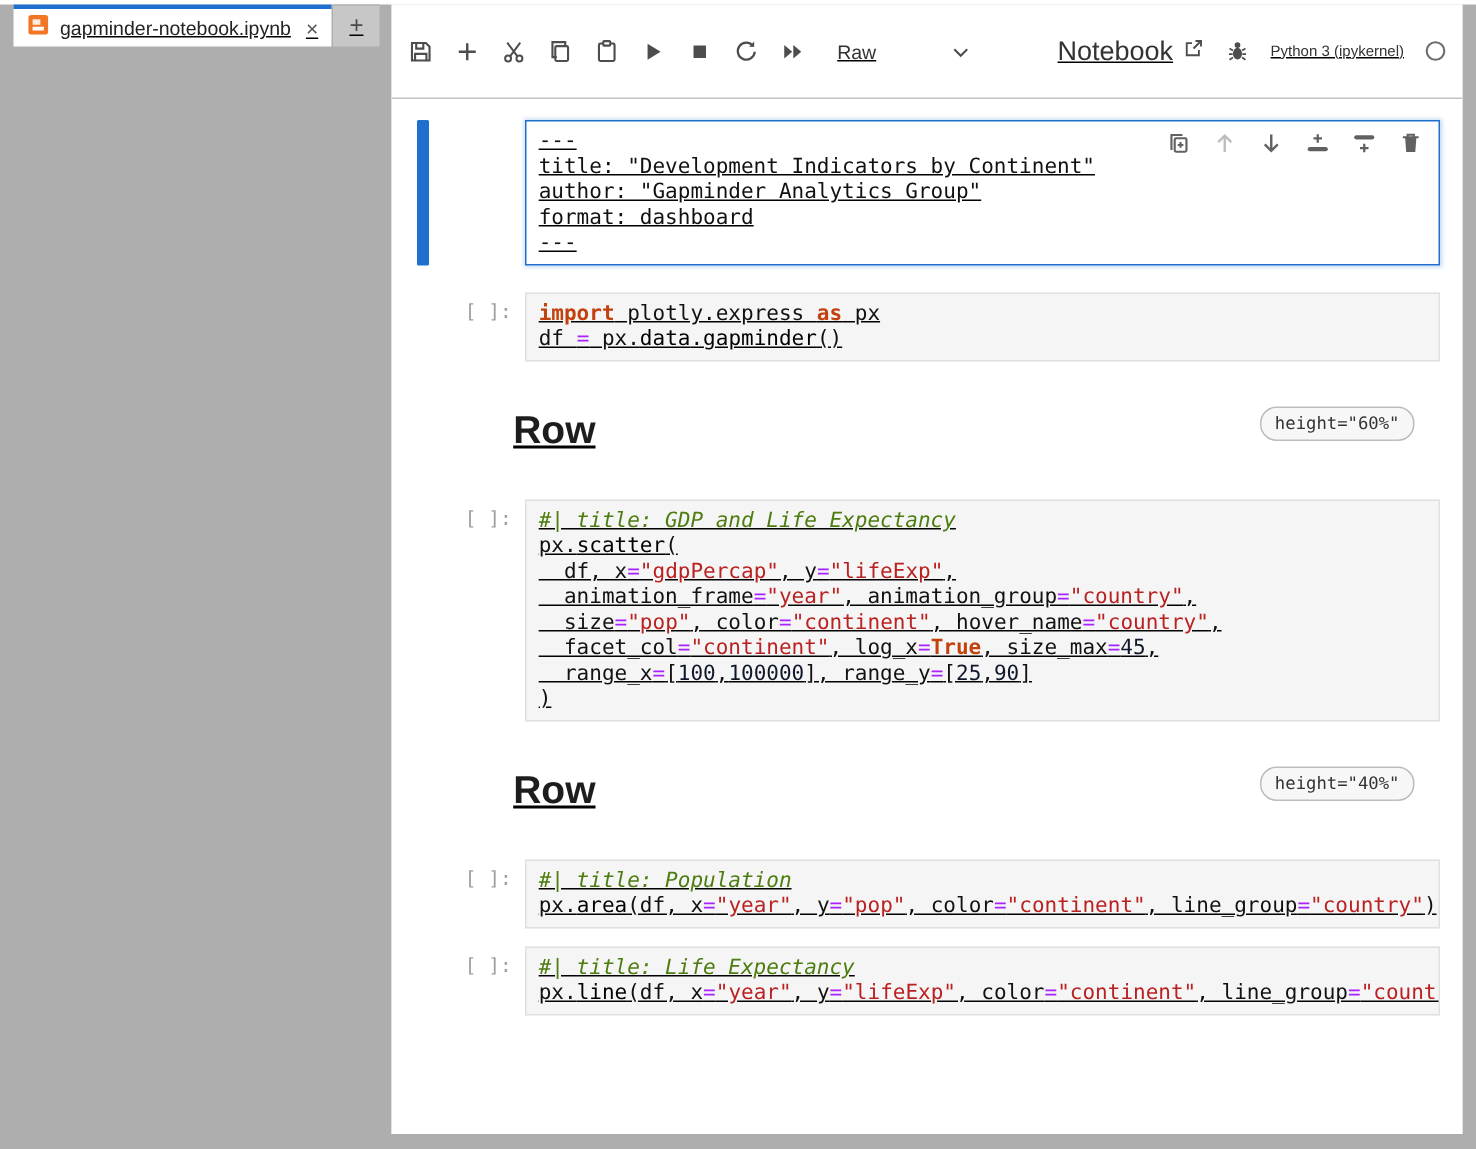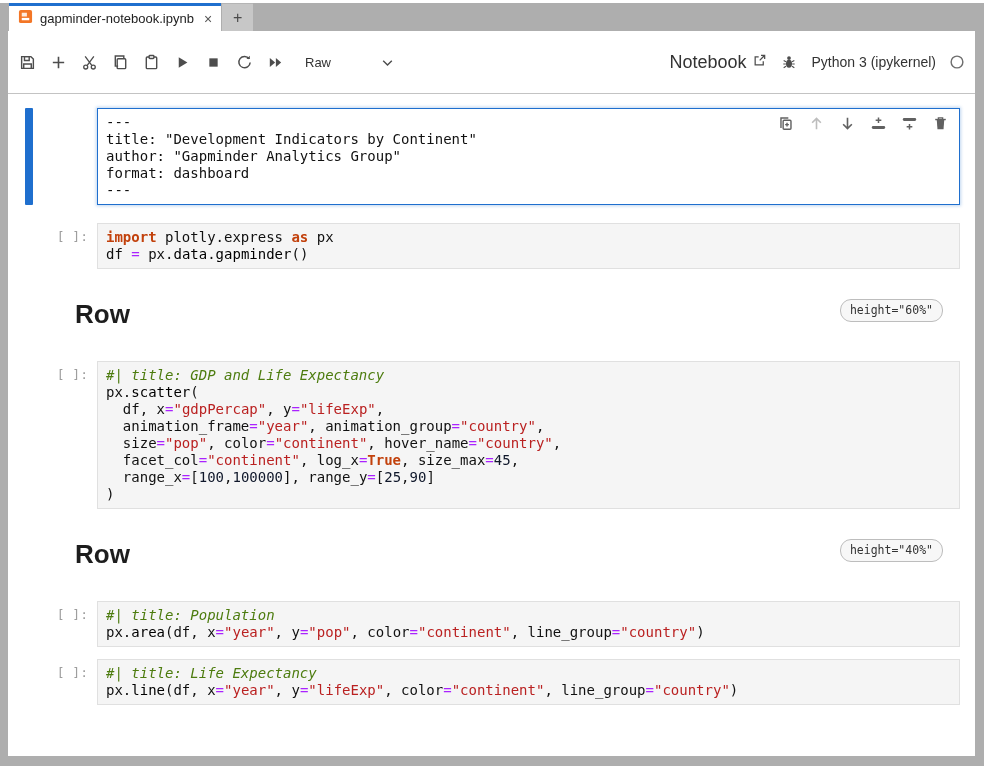--- a/index.html
+++ b/index.html
@@ -1,53 +1,53 @@
 <!DOCTYPE html>
 <html><head>
 <meta charset="utf-8">
 <title>gapminder-notebook.ipynb</title>
 <style>
   html,body{margin:0;padding:0;width:984px;height:766px;overflow:hidden;}
   body{background:#fff;font-family:"Liberation Sans","DejaVu Sans",sans-serif;position:relative;}
-  .chrome{position:absolute;top:3px;left:0;right:0;bottom:0;background:#aeaeae;display:flex;flex-direction:column;}
+  .chrome{position:absolute;top:3px;left:0;right:0;bottom:0;background:#aeaeae;display:flex;flex-direction:row;text-decoration:underline;}
   
   .tabbar{height:28px;display:flex;align-items:stretch;padding-left:9px;flex:0 0 auto;}
   .tab{display:flex;align-items:center;cursor:pointer;}
   .tab.active{background:#fff;border-top:3px solid #1f6fce;gap:7px;padding:0 9px 0 9px;}
   .tab-title{font-size:13px;color:#222;white-space:nowrap;}
   .tab-close{font-size:14px;color:#555;margin-left:3px;line-height:1;}
   .tab.plus{width:31px;background:#c7c7c7;margin-left:1px;justify-content:center;color:#4a4a4a;font-size:16px;border-top:1px solid #b5b5b5;}
   
   .main{flex:1;margin:0 9px 10px 8px;background:#fff;display:flex;flex-direction:column;overflow:hidden;}
   .toolbar{height:30px;border-bottom:1px solid #c3c3c3;display:flex;align-items:center;padding:16px 10px;gap:13px;flex:0 0 auto;background:#fff;}
   .tbtn{width:18px;height:18px;background:none;border:none;padding:0;display:flex;align-items:center;justify-content:center;cursor:pointer;}
   .tbtn svg{display:block;}
   .celltype{display:flex;align-items:center;width:88px;justify-content:space-between;margin-left:8px;font-size:13px;color:#333;cursor:pointer;}
   .spacer{flex:1;}
   .nb-mode{display:flex;gap:6px;align-items:center;font-size:18px;color:#333;cursor:pointer;}
-  .kernel{font-size:14px;color:#333;cursor:pointer;white-space:nowrap;}
+  .kernel{font-size:10px;color:#333;cursor:pointer;white-space:nowrap;}
   
   .content{flex:1;overflow:hidden;padding-top:14px;background:#fff;}
   .cell{position:relative;padding-left:89px;margin:0 15px 12px 0;}
   .collapser{position:absolute;left:17px;top:0;bottom:0;width:8px;border-radius:1px;cursor:pointer;}
   .cell.selected .collapser{background:#1f6fce;}
   .prompt{position:absolute;left:0;top:6px;width:80px;text-align:right;font-family:"DejaVu Sans Mono",monospace;font-size:13px;color:#9e9e9e;}
   .editor{background:#f5f5f5;border:1px solid #e0e0e0;padding:5px 8px;font-family:"DejaVu Sans Mono",monospace;font-size:14px;line-height:17px;color:#111;white-space:pre;overflow:hidden;position:relative;}
   .cell.selected .editor{background:#fff;border:1px solid #1f6fce;box-shadow:0 0 3px 1px rgba(31,111,206,.28);}
   .cell.selected{margin-bottom:18px;}
   .line{height:17px;}
   .tk-kw{color:#c2410c;font-weight:bold;}
   .tk-str{color:#ba2121;}
   .tk-com{color:#4d7c0f;font-style:italic;}
   .tk-num{color:#0f172a;}
   .tk-op{color:#aa22ff;}
   .tk-prop{color:#000000;}
   .tk-plain{color:#111;}
   
-  .cell-md{margin:30px 15px 22px 0;padding-left:65px;position:relative;height:40px;}
+  .cell-md{margin:30px 15px 22px 14px;padding-left:65px;position:relative;height:40px;}
   .md-heading{font-size:26px;font-weight:700;color:#1d1d1d;margin:9px 0 0 2px;line-height:30px;}
   .badge{position:absolute;top:0;right:17px;border:1px solid #bdbdbd;background:#f7f7f7;border-radius:11px;padding:3px 9px 4px;font-family:"DejaVu Sans Mono",monospace;font-size:11.5px;color:#333;white-space:nowrap;}
   
   .cell-toolbar{position:absolute;top:6px;right:10px;display:flex;gap:14px;}
   .ctbtn{width:17px;height:17px;border:none;background:none;padding:0;display:flex;align-items:center;justify-content:center;cursor:pointer;}
   .editor .cell-toolbar{display:flex;}
 </style>
 </head>
 <body>
 

